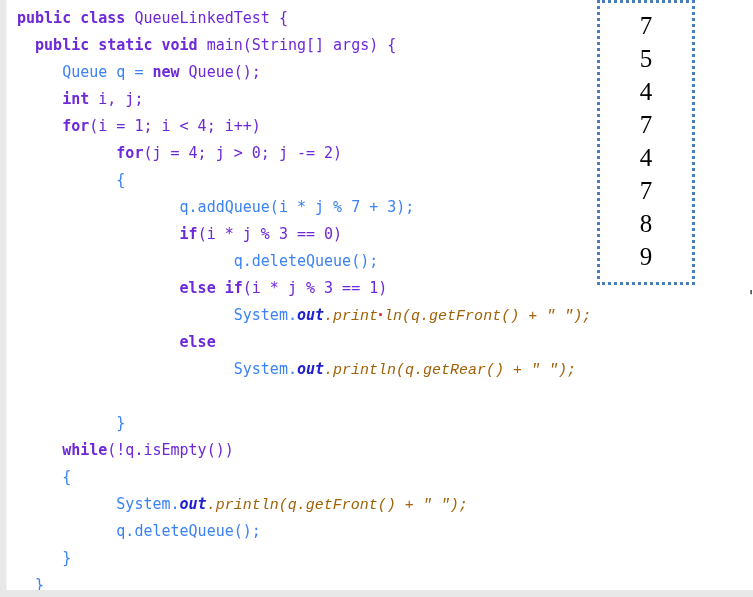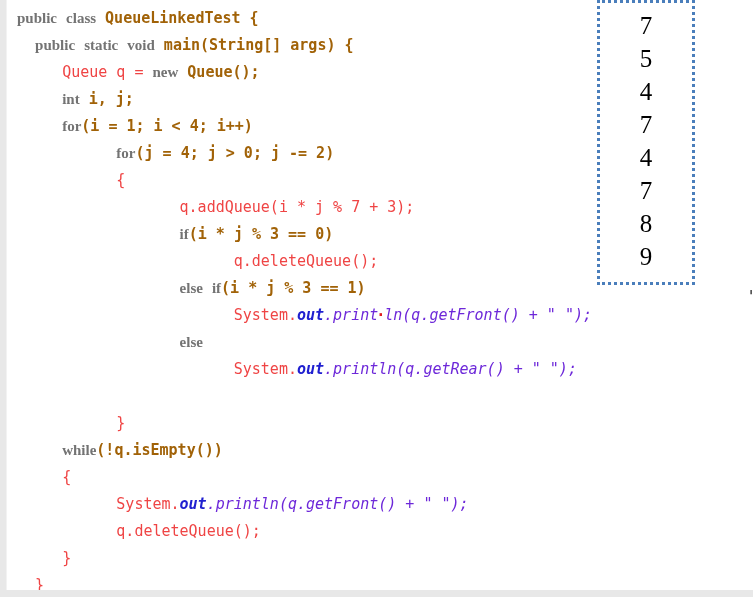--- a/index.html
+++ b/index.html
@@ -49,25 +49,25 @@
     font-size: 15px;
     line-height: 27px;
     white-space: pre;
     color: #1a1a1a;
   }
   .ln {
     height: 27px;
     white-space: pre;
   }
   
-  .kw   { color: #737373; font-weight: bold; font-family: Liberation Serif, serif; }
-  .id   { color: #a16207; font-weight: bold; }
-  .pl   { color: #ef4444; font-weight: normal; margin-top: 20px; }
+  .kw   { color: #6d28d9; font-weight: bold; }
+  .id   { color: #6d28d9; font-weight: normal; }
+  .pl   { color: #3b82f6; font-weight: normal; margin-top: 20px; }
   .fld  { color: #2020d0; font-style: italic; font-weight: bold; }
-  .it   { color: #6d28d9; font-style: italic; font-weight: normal; }
+  .it   { color: #a16207; font-style: italic; font-weight: normal; font-family: Liberation Mono, monospace; }
   .caret {
     color: #e02020;
     font-weight: bold;
     font-style: normal;
     position: relative;
     left: -2px;
     letter-spacing: -3px;
   }
 
   

